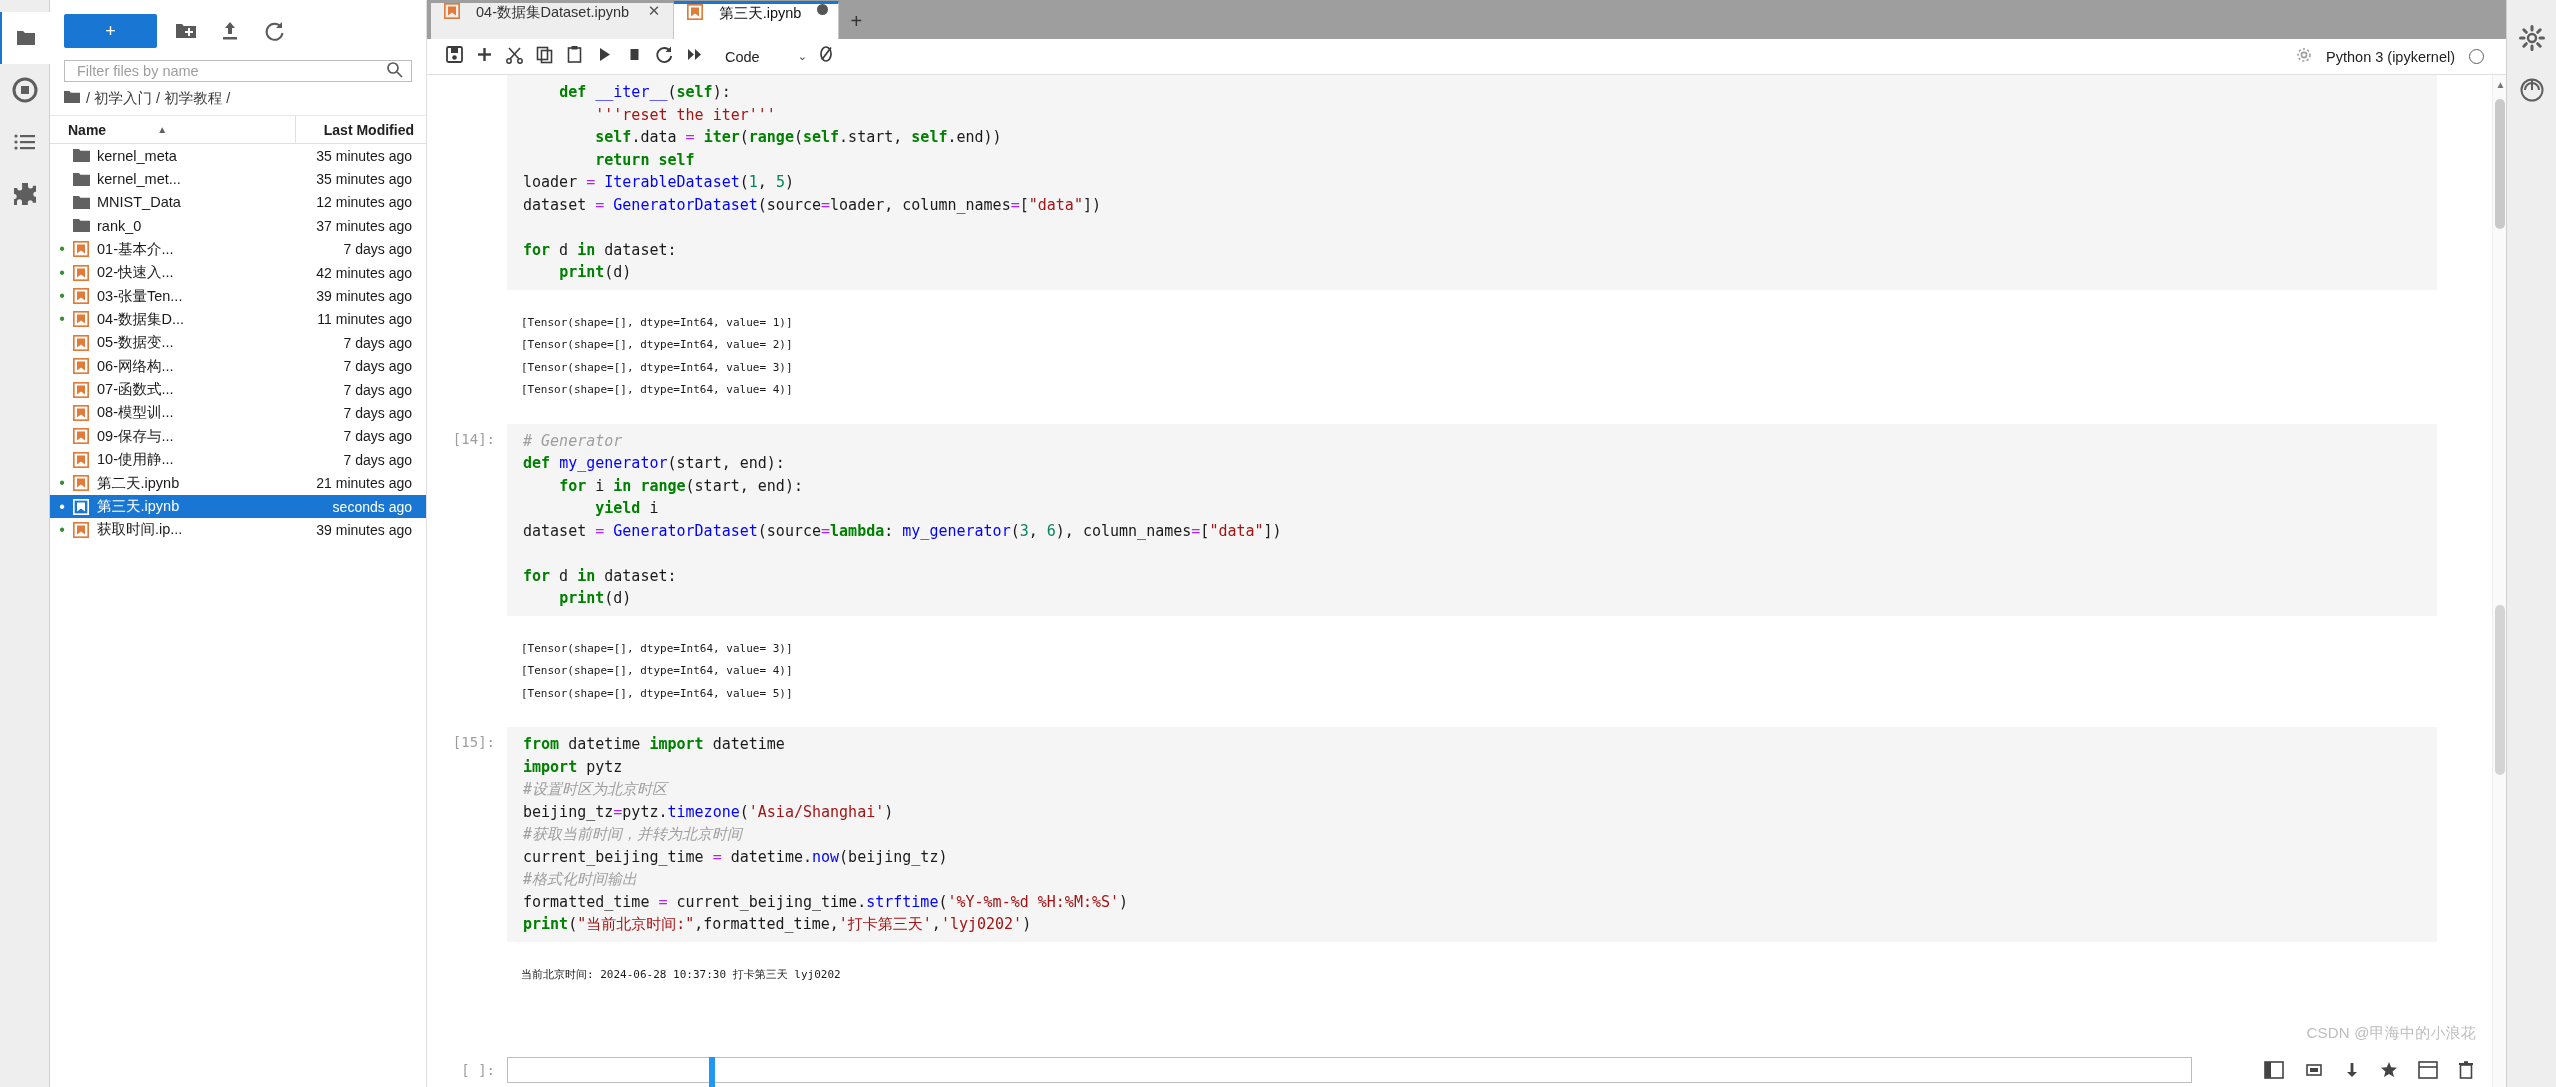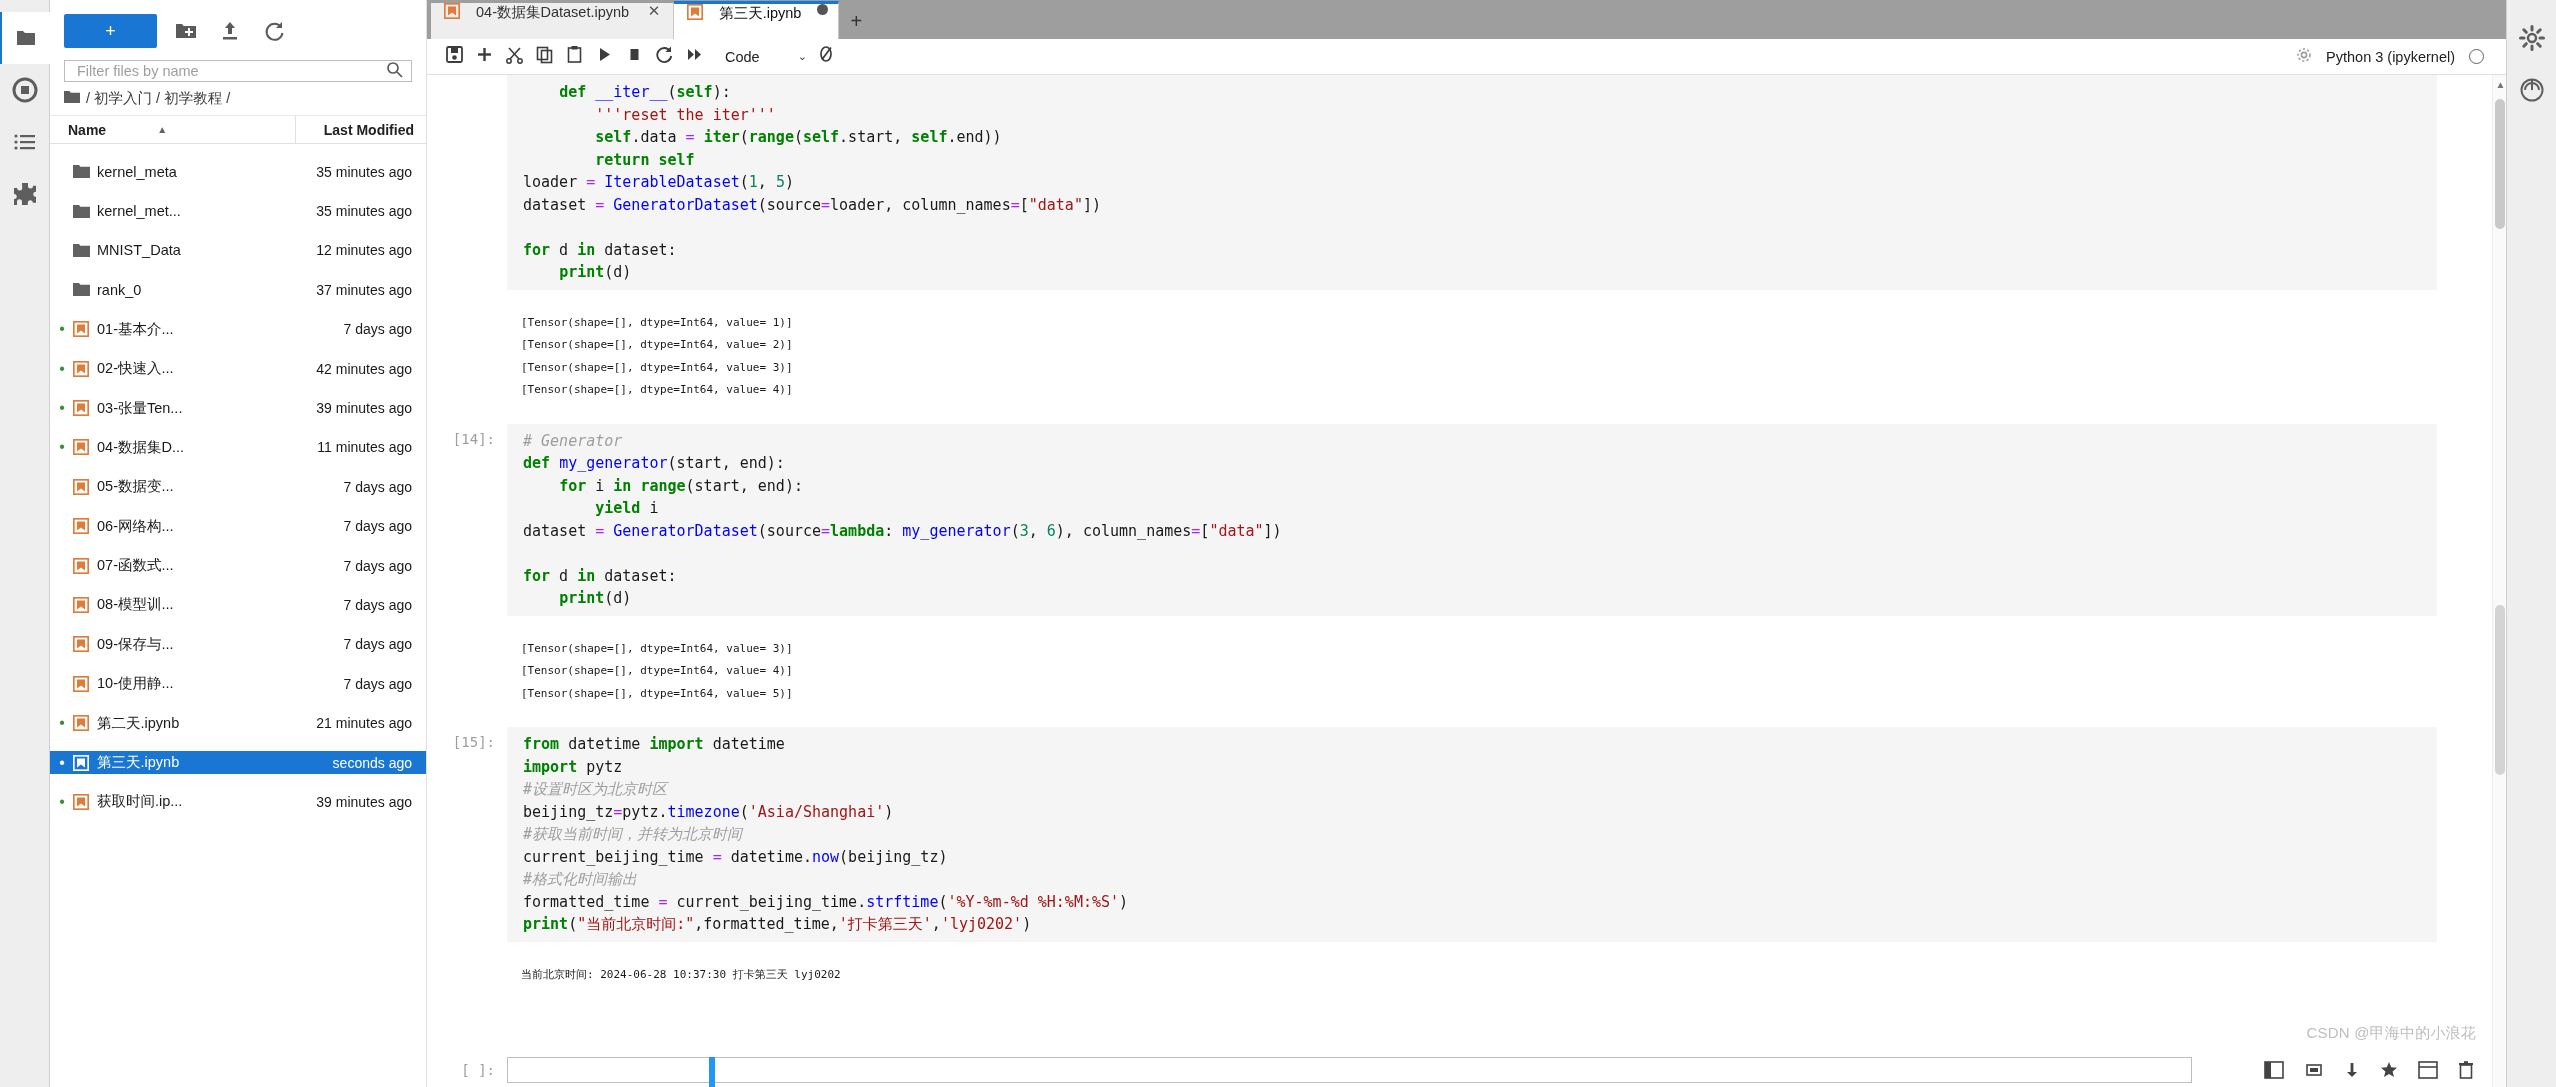--- a/index.html
+++ b/index.html
@@ -131,21 +131,20 @@
 
   .fb-list { flex: 1; overflow: hidden; }
   .fb-row {
     display: flex;
     align-items: center;
     height: 23.4px;
     font-size: 14.5px;
     color: #1a1a1a;
     cursor: pointer;
     padding-left: 5px;
-    margin-top: 16px;
   }
   .fb-row.selected {
     background: #1976d2;
     color: #fff;
   }
   .fb-row .dot {
     width: 14px;
     font-size: 16px;
     line-height: 1;
     color: #3c8c3c;

